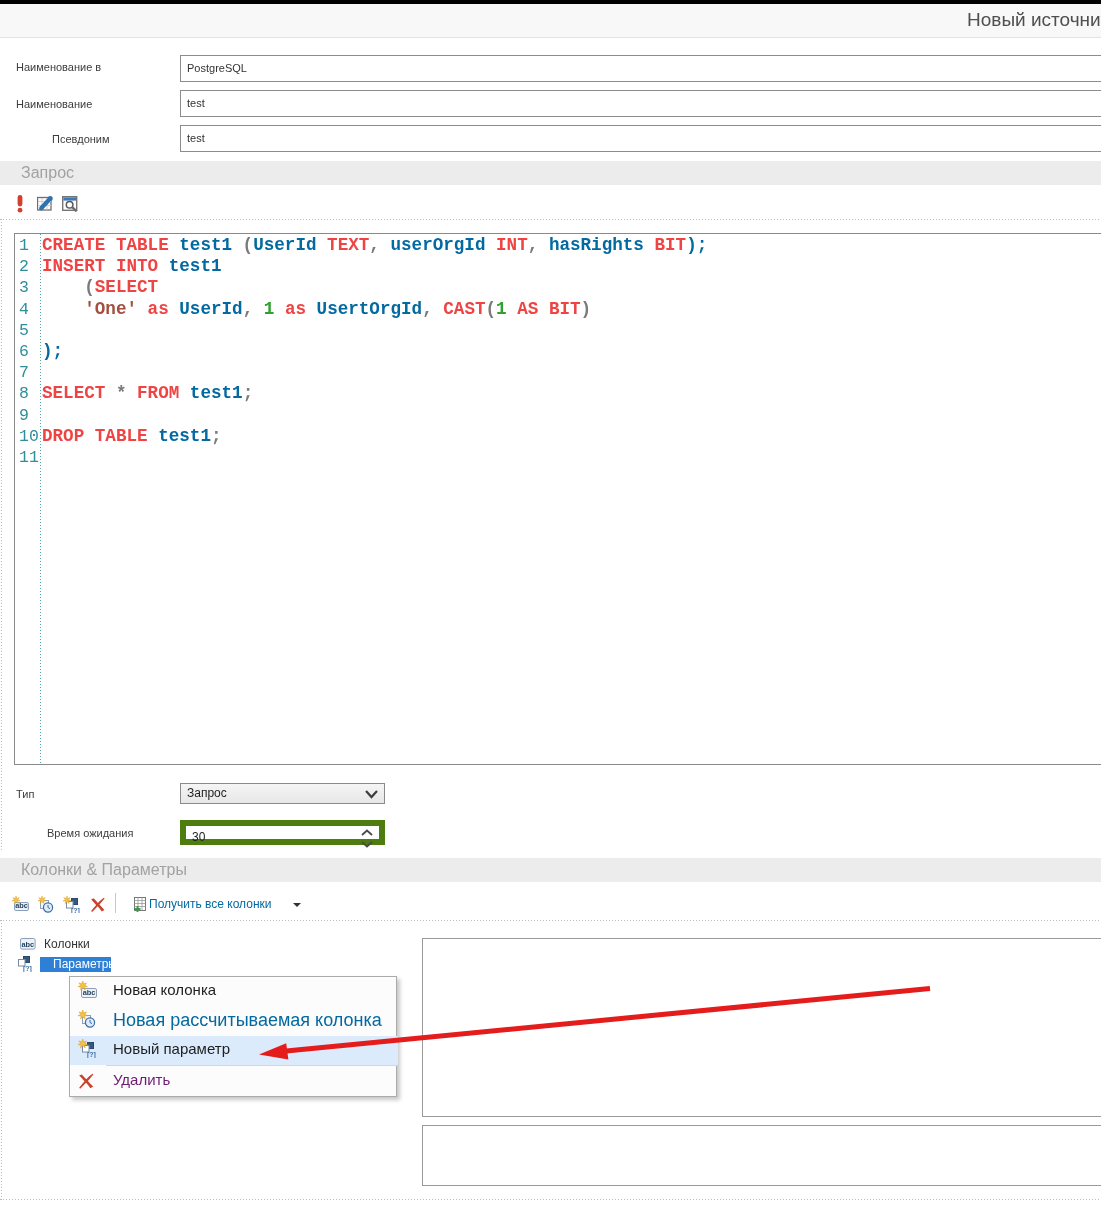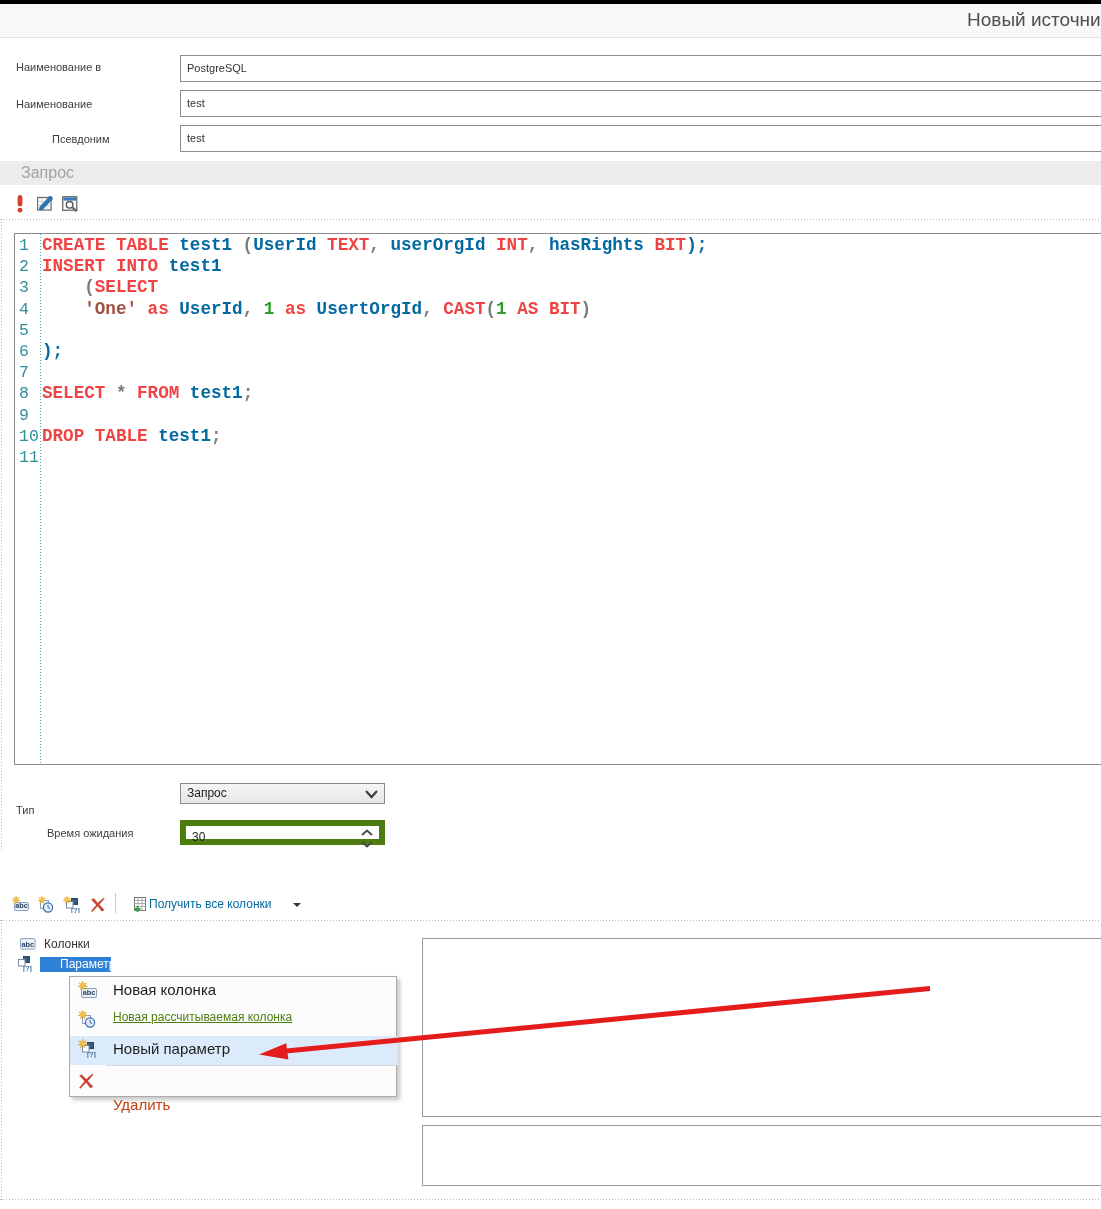--- a/index.html
+++ b/index.html
@@ -74,35 +74,36 @@
     <span class="s">'One'</span> <span class="k">as</span> <span class="i">UserId</span>, <span class="n">1</span> <span class="k">as</span> <span class="i">UsertOrgId</span>, <span class="k">CAST</span>(<span class="n">1</span> <span class="k">AS BIT</span>)
 
 <span class="i">);</span>
 
 <span class="k">SELECT</span> * <span class="k">FROM</span> <span class="i">test1</span>;
 
 <span class="k">DROP TABLE</span> <span class="i">test1</span>;
 </pre>
   </div>
 
-  <div class="lbl" style="left:16px;top:788px;margin-top:16px;">Тип</div>
+  <div class="lbl" style="left:16px;top:788px;">Тип</div>
   <div class="abs" style="left:180px;top:783px;width:205px;height:21px;border:1px solid #8a8a8a;background:linear-gradient(#f5f5f5,#e7e7e7);font-size:12px;color:#222;line-height:19px;padding-left:6px;">Запрос
     <svg class="abs" style="right:6px;top:6px;" width="13" height="9">
         <path d="M1 1 L6.5 7 L12 1" fill="none" stroke="#3f3f3f" stroke-width="2.2"></path>
       </svg>
   </div>
 
   <div class="lbl" style="left:16px;top:827px;padding-left:31px;">Время ожидания</div>
   <div class="abs" style="left:180px;top:820px;width:205px;height:25px;border:6px solid #4d7c0f;background:#fff;font-size:12px;color:#222;line-height:23px;padding-left:6px;">30
     <svg class="abs" style="right:5px;top:3px;" width="14" height="19">
       <path d="M2 6 L7 1.5 L12 6" fill="none" stroke="#4a4a4a" stroke-width="1.8"></path>
       <path d="M2 13 L7 17.5 L12 13" fill="none" stroke="#4a4a4a" stroke-width="1.8"></path>
     </svg>
   </div>
 
+  <div class="secbar" style="top:858px;">Колонки &amp; Параметры</div>
 
   <svg class="abs" style="left:12px;top:896px;" width="17" height="17" id="ic-abc-star">
       <g transform="translate(2,6)">
         <rect x="0.5" y="0.5" width="14" height="8" rx="1.5" fill="#eef2f8" stroke="#8aa0bb" stroke-width="1"></rect>
         <text x="7.5" y="6.4" font-size="7.4" font-weight="bold" fill="#27415f" text-anchor="middle" font-family="Liberation Sans">abc</text>
       </g>
       <g transform="translate(0,0) scale(0.85)">
         <path d="M5 0 L6 3 L9 2 L7.2 4.6 L10 6 L6.8 6.3 L7.6 9.4 L5 7.2 L2.6 9.4 L3.3 6.3 L0 6 L2.9 4.6 L1 2 L4 3 Z" fill="#f3c247" stroke="#d89820" stroke-width="0.5" transform="scale(0.95)"></path>
       </g>
     </svg>
@@ -155,21 +156,21 @@
       </g>
     </svg>
   <div class="abs" style="left:44px;top:937px;font-size:12px;color:#333;">Колонки</div>
   <svg class="abs" style="left:18px;top:956px;" width="17" height="16" id="ic-par">
       <g transform="translate(0,0)">
         <rect x="5.5" y="0.5" width="6" height="6" fill="#35597e" stroke="#2b4a6b"></rect>
         <rect x="0.5" y="3.5" width="6.5" height="6.5" fill="#fff" stroke="#7a8aa0"></rect>
         <text x="5" y="14.6" font-size="7" font-weight="bold" fill="#3a6ea5" font-family="Liberation Sans">[?]</text>
       </g>
     </svg>
-  <div class="abs" style="left:40px;top:957px;width:71px;height:15px;background:#2e7fd6;color:#fff;font-size:12px;line-height:15px;padding-left:20px;">Параметры</div>
+  <div class="abs" style="left:40px;top:957px;width:71px;height:15px;background:#2e7fd6;color:#fff;font-size:12px;line-height:15px;padding-left:13px;">Параметры</div>
 
   <div class="abs" style="left:422px;top:938px;width:690px;height:179px;border:1px solid #9a9a9a;background:#fff;"></div>
   <div class="abs" style="left:422px;top:1125px;width:690px;height:61px;border:1px solid #9a9a9a;background:#fff;"></div>
 
   <div class="abs" style="left:69px;top:976px;width:328px;height:121px;background:#fcfcfc;border:1px solid #ababab;box-shadow:3px 3px 4px rgba(0,0,0,0.22);">
     <div class="abs" style="left:0;top:59px;width:328px;height:29px;background:#dcebfc;"></div>
     <div class="abs" style="left:36px;top:88px;width:291px;height:1px;background:#d6d6d6;"></div>
     <svg class="abs" style="left:8px;top:4px;" width="19" height="19" id="m-abc">
         <g transform="translate(3,7)">
           <rect x="0.5" y="0.5" width="15" height="9" rx="1.5" fill="#eef2f8" stroke="#8aa0bb" stroke-width="1"></rect>
@@ -181,38 +182,38 @@
     <svg class="abs" style="left:8px;top:33px;" width="20" height="19" id="m-calc">
         <g transform="translate(4,5)">
           <g transform="translate(0,0)">
             <rect x="0.5" y="0.5" width="8" height="8" fill="#f4f6fa" stroke="#8aa0bb"></rect>
             <circle cx="8" cy="7.5" r="4.6" fill="#dfeafc" stroke="#3a6ea5" stroke-width="1.2"></circle>
             <path d="M8 5 V7.5 L10 8.6" stroke="#3a6ea5" stroke-width="1" fill="none"></path>
           </g>
         </g>
         <path d="M5 0 L6 3 L9 2 L7.2 4.6 L10 6 L6.8 6.3 L7.6 9.4 L5 7.2 L2.6 9.4 L3.3 6.3 L0 6 L2.9 4.6 L1 2 L4 3 Z" fill="#f3c247" stroke="#d89820" stroke-width="0.5" transform="scale(0.95)"></path>
       </svg>
-    <div class="abs" style="left:43px;top:33px;font-size:12px;color:#4d7c0f;text-decoration:underline;">Новая рассчитываемая колонка</div>
+    <div class="abs" style="left:43px;top:33px;font-size:18px;color:#0369a1;">Новая рассчитываемая колонка</div>
     <svg class="abs" style="left:8px;top:62px;" width="20" height="19" id="m-par">
         <g transform="translate(4,3)">
           <g transform="translate(0,0)">
             <rect x="5.5" y="0.5" width="6" height="6" fill="#35597e" stroke="#2b4a6b"></rect>
             <rect x="0.5" y="3.5" width="6.5" height="6.5" fill="#fff" stroke="#7a8aa0"></rect>
             <text x="5" y="14.6" font-size="7" font-weight="bold" fill="#3a6ea5" font-family="Liberation Sans">[?]</text>
           </g>
         </g>
         <path d="M5 0 L6 3 L9 2 L7.2 4.6 L10 6 L6.8 6.3 L7.6 9.4 L5 7.2 L2.6 9.4 L3.3 6.3 L0 6 L2.9 4.6 L1 2 L4 3 Z" fill="#f3c247" stroke="#d89820" stroke-width="0.5" transform="scale(0.95)"></path>
       </svg>
     <div class="abs" style="left:43px;top:63px;font-size:15px;color:#1e1e1e;">Новый параметр</div>
     <svg class="abs" style="left:8px;top:96px;" width="17" height="17" id="m-x">
         <g transform="scale(1.0)">
           <path d="M1.2 2.6 L3.8 1.4 C5.4 3 6.9 4.6 8.3 6.2 C10.2 4.3 12.2 2.3 14.6 0.8 L15.4 1.6 C13.6 3.8 11.7 6 9.9 8 C11.7 10 13.5 11.9 15.2 13.6 L12.4 15.2 C11 13.2 9.5 11.4 8 9.8 C6.1 11.9 4.2 14 2.2 15.8 L1.2 14.8 C2.9 12.6 4.7 10.4 6.5 8.3 C4.8 6.4 3 4.4 1.2 2.6 Z" fill="#c8432e"></path>
         </g>
       </svg>
-    <div class="abs" style="left:43px;top:94px;font-size:15px;color:#c2410c;margin-top:25px;">Удалить</div>
+    <div class="abs" style="left:43px;top:94px;font-size:15px;color:#701a75;">Удалить</div>
   </div>
 
   <svg class="abs" style="left:0;top:0;pointer-events:none;" width="1101" height="1209">
     <line x1="930" y1="988.5" x2="281" y2="1051.5" stroke="#e41c1c" stroke-width="5"></line>
     <polygon points="259,1054.5 286.2,1043.2 288.4,1059.5" fill="#e41c1c"></polygon>
   </svg>
 
 </div>
 <style>
 #code .k { color:#ef4444; }

